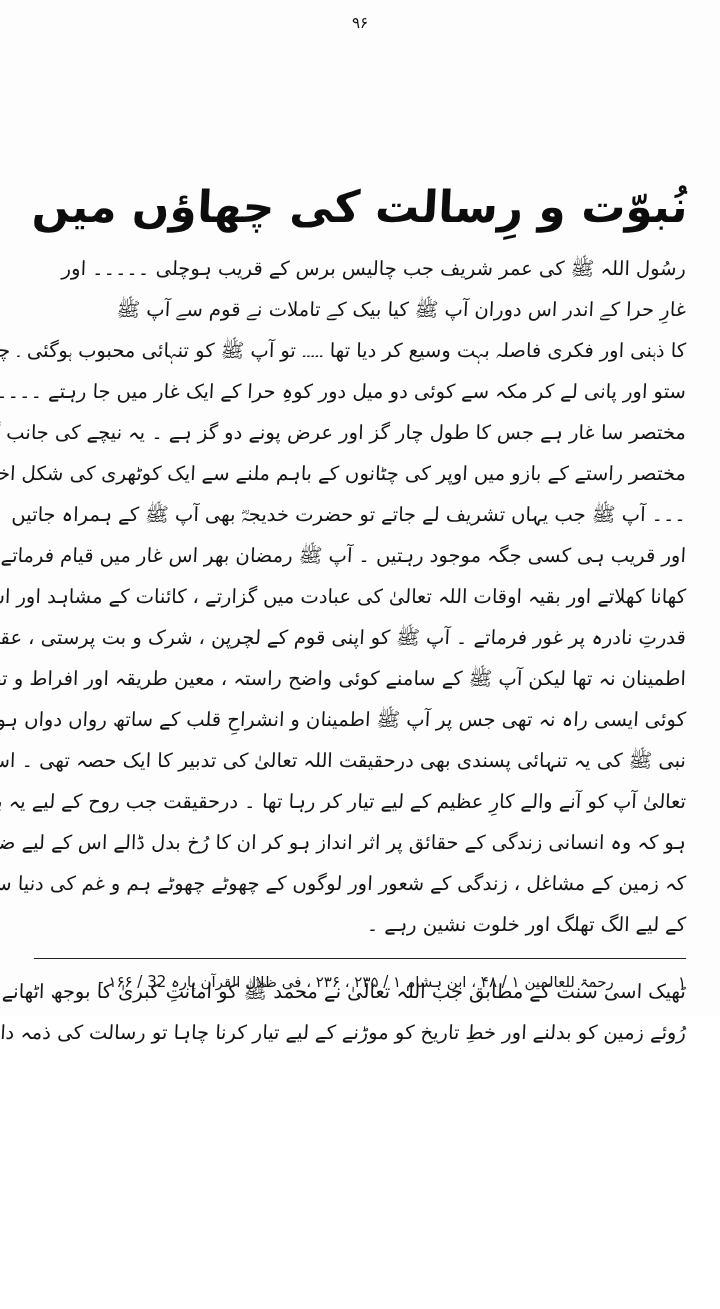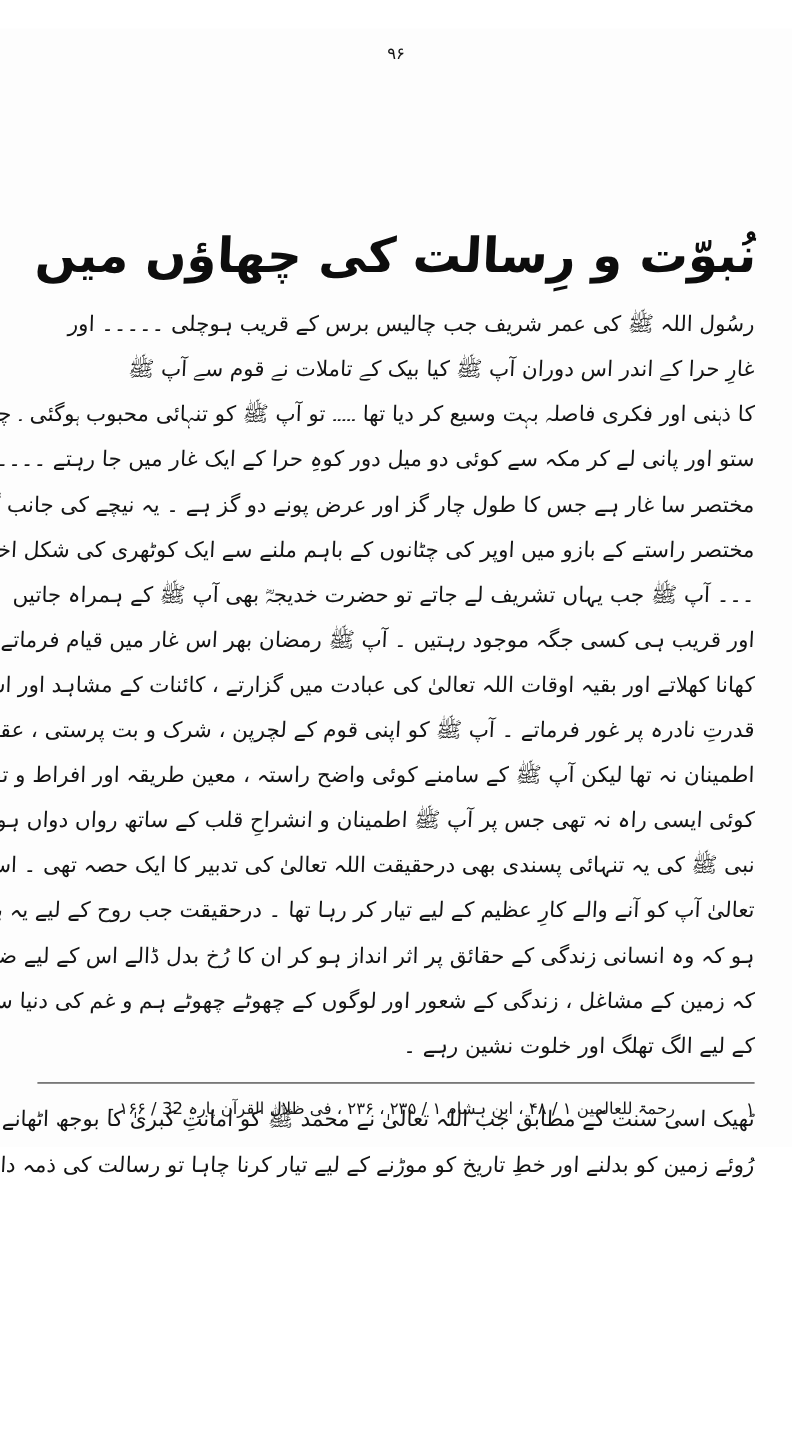--- a/index.html
+++ b/index.html
@@ -16,21 +16,20 @@
     font-family: "DejaVu Sans", "Liberation Sans", sans-serif;
     color: #111111;
   }
 
   .page {
     position: relative;
     width: 720px;
     height: 1017px;
     box-sizing: border-box;
     background: #fdfdfd;
-    margin-top: 26px;
   }
 
   
   .page-number {
     position: absolute;
     top: 14px;
     left: 0;
     width: 720px;
     text-align: center;
     font-size: 15px;

